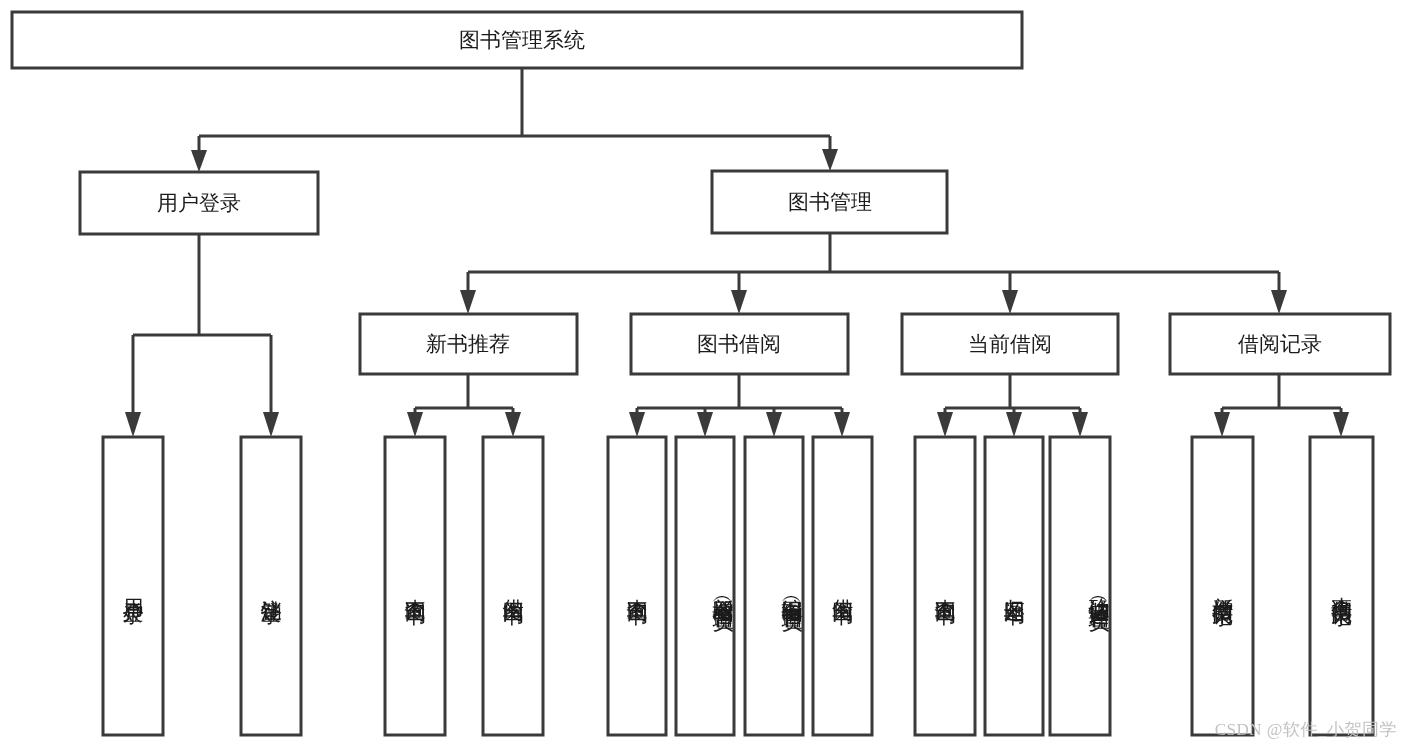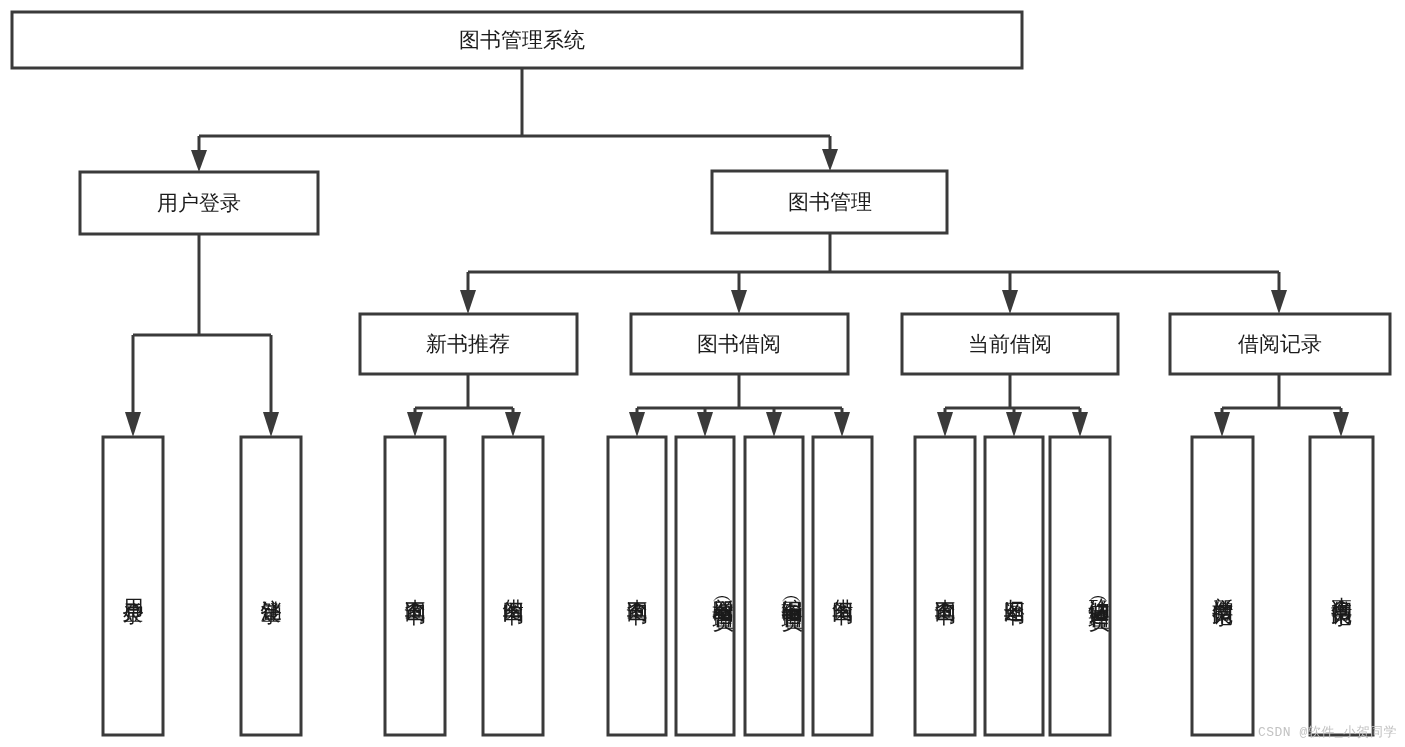--- a/index.html
+++ b/index.html
@@ -65,22 +65,22 @@
     line-height: 1.08;
     color: #1b1b1b;
     letter-spacing: 2px;
     white-space: nowrap;
     pointer-events: none;
   }
   .watermark {
     position: absolute;
     right: 8px;
     bottom: 6px;
-    font-family: Liberation Mono, monospace;
-    font-size: 13px;
+    font-family: Liberation Serif, serif;
+    font-size: 17px;
     color: #c2c2c2;
     letter-spacing: 0.5px;
     white-space: nowrap;
   }
 </style>
 </head>
 <body>
 
 <div id="diagram-root">
 

